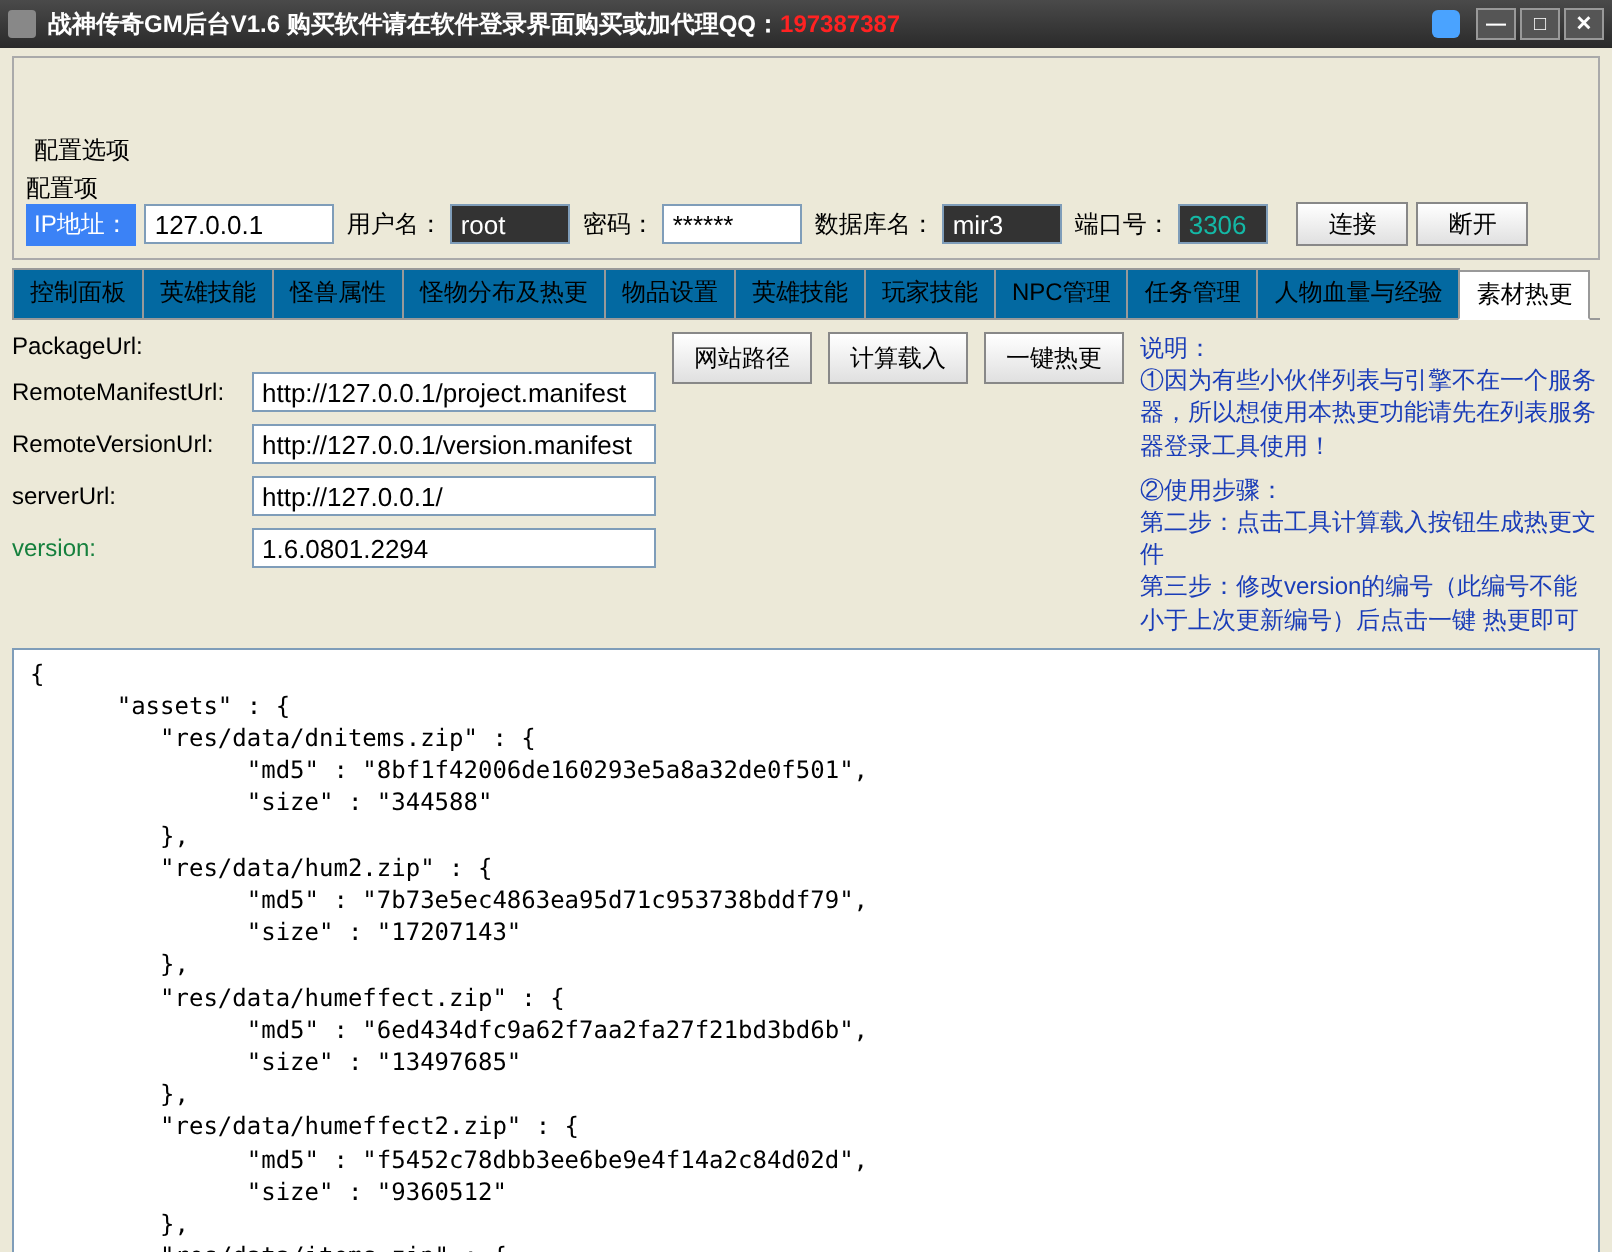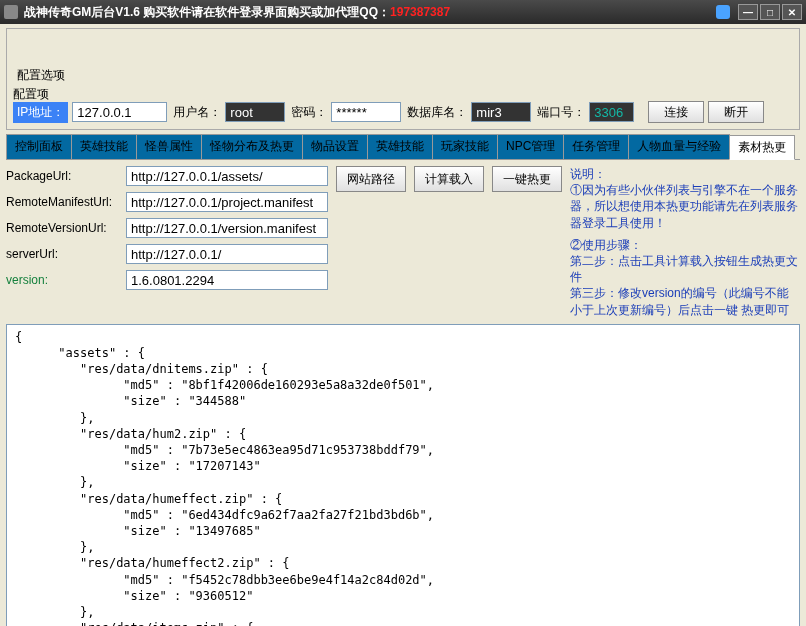--- a/index.html
+++ b/index.html
@@ -78,21 +78,20 @@
   <div class="tab">NPC管理</div>
   <div class="tab">任务管理</div>
   <div class="tab">人物血量与经验</div>
   <div class="tab active">素材热更</div>
 </div>
 
 <div class="content">
   <div class="left-col">
     <div class="form-row">
       <span class="lbl">PackageUrl:</span>
-      <input class="txt" value="http://127.0.0.1/assets/" style="">
     </div>
     <div class="form-row">
       <span class="lbl">RemoteManifestUrl:</span>
       <input class="txt" value="http://127.0.0.1/project.manifest" style="">
     </div>
     <div class="form-row">
       <span class="lbl">RemoteVersionUrl:</span>
       <input class="txt" value="http://127.0.0.1/version.manifest" style="">
     </div>
     <div class="form-row">

